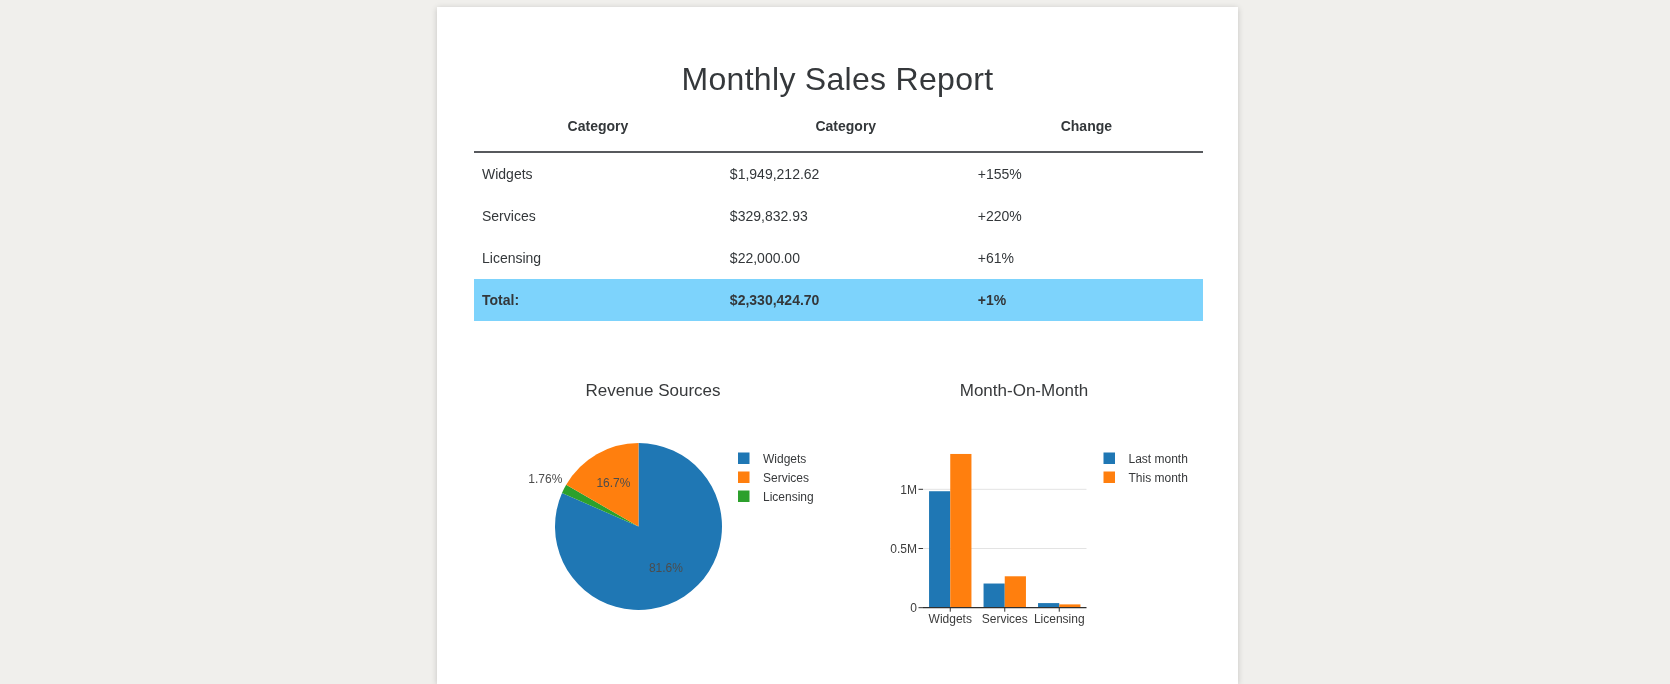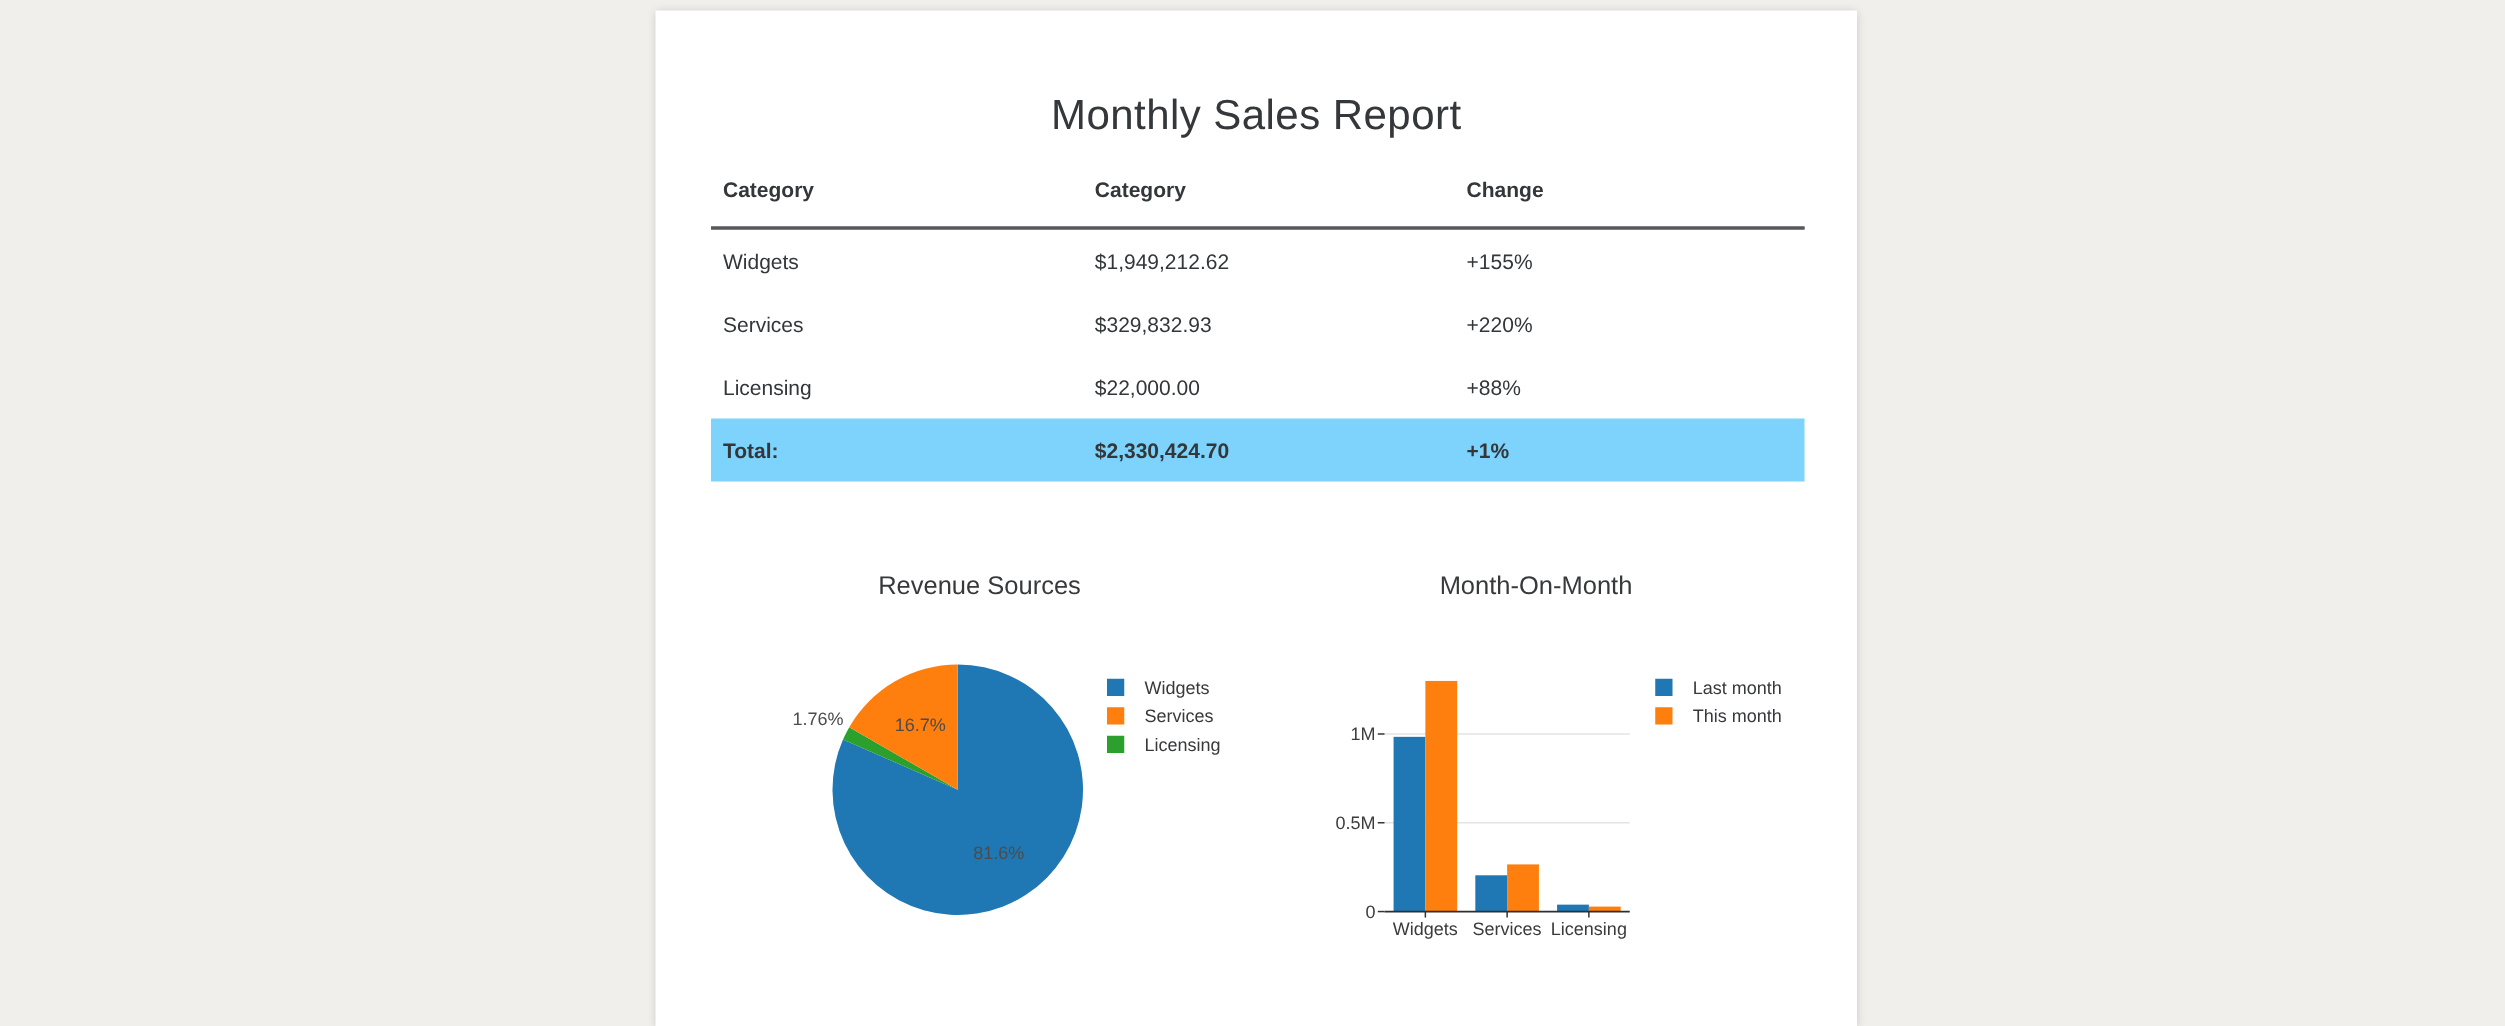--- a/index.html
+++ b/index.html
@@ -8,29 +8,29 @@
     background:#f0efec;
     font-family:"Liberation Sans",sans-serif;
     position:relative;overflow:hidden;
   }
   .card{
     position:absolute;left:437px;top:7px;width:801px;height:677px;
     background:#ffffff;box-shadow:0 1px 6px rgba(0,0,0,.18);
   }
   .report-title{
     position:absolute;top:54px;left:0;width:100%;margin:0;
-    text-align:center;font-size:28px;font-weight:400;color:#35383b;
+    text-align:center;font-size:32px;font-weight:400;color:#35383b;
     letter-spacing:.3px;
   }
   .sales-table{
     position:absolute;top:95px;left:37px;width:729px;
     border-collapse:collapse;font-size:14px;color:#33373a;table-layout:fixed;
   }
   .sales-table th{
-    text-align:left;font-weight:700;
+    text-align:center;font-weight:700;
     padding:16px 8px 17px 8px;border-bottom:2px solid #57595d;
   }
   .sales-table td{text-align:left;padding:13px 8px}
   .sales-table tr.total td{background:#7dd3fc;font-weight:700}
   .charts-svg{position:absolute;left:0;top:353px;width:801px;height:324px}
   .charts-svg text{font-family:"Liberation Sans",sans-serif}
 </style>
 </head>
 <body>
 
@@ -57,21 +57,21 @@
         <td>+155%</td>
       </tr>
       <tr>
         <td>Services</td>
         <td>$329,832.93</td>
         <td>+220%</td>
       </tr>
       <tr>
         <td>Licensing</td>
         <td>$22,000.00</td>
-        <td>+88%</td>
+        <td>+61%</td>
       </tr>
       <tr class="total">
         <td>Total:</td>
         <td>$2,330,424.70</td>
         <td>+1%</td>
       </tr>
     </tbody>
   </table>
 
   <svg id="charts" class="charts-svg" viewBox="0 0 801 324">

